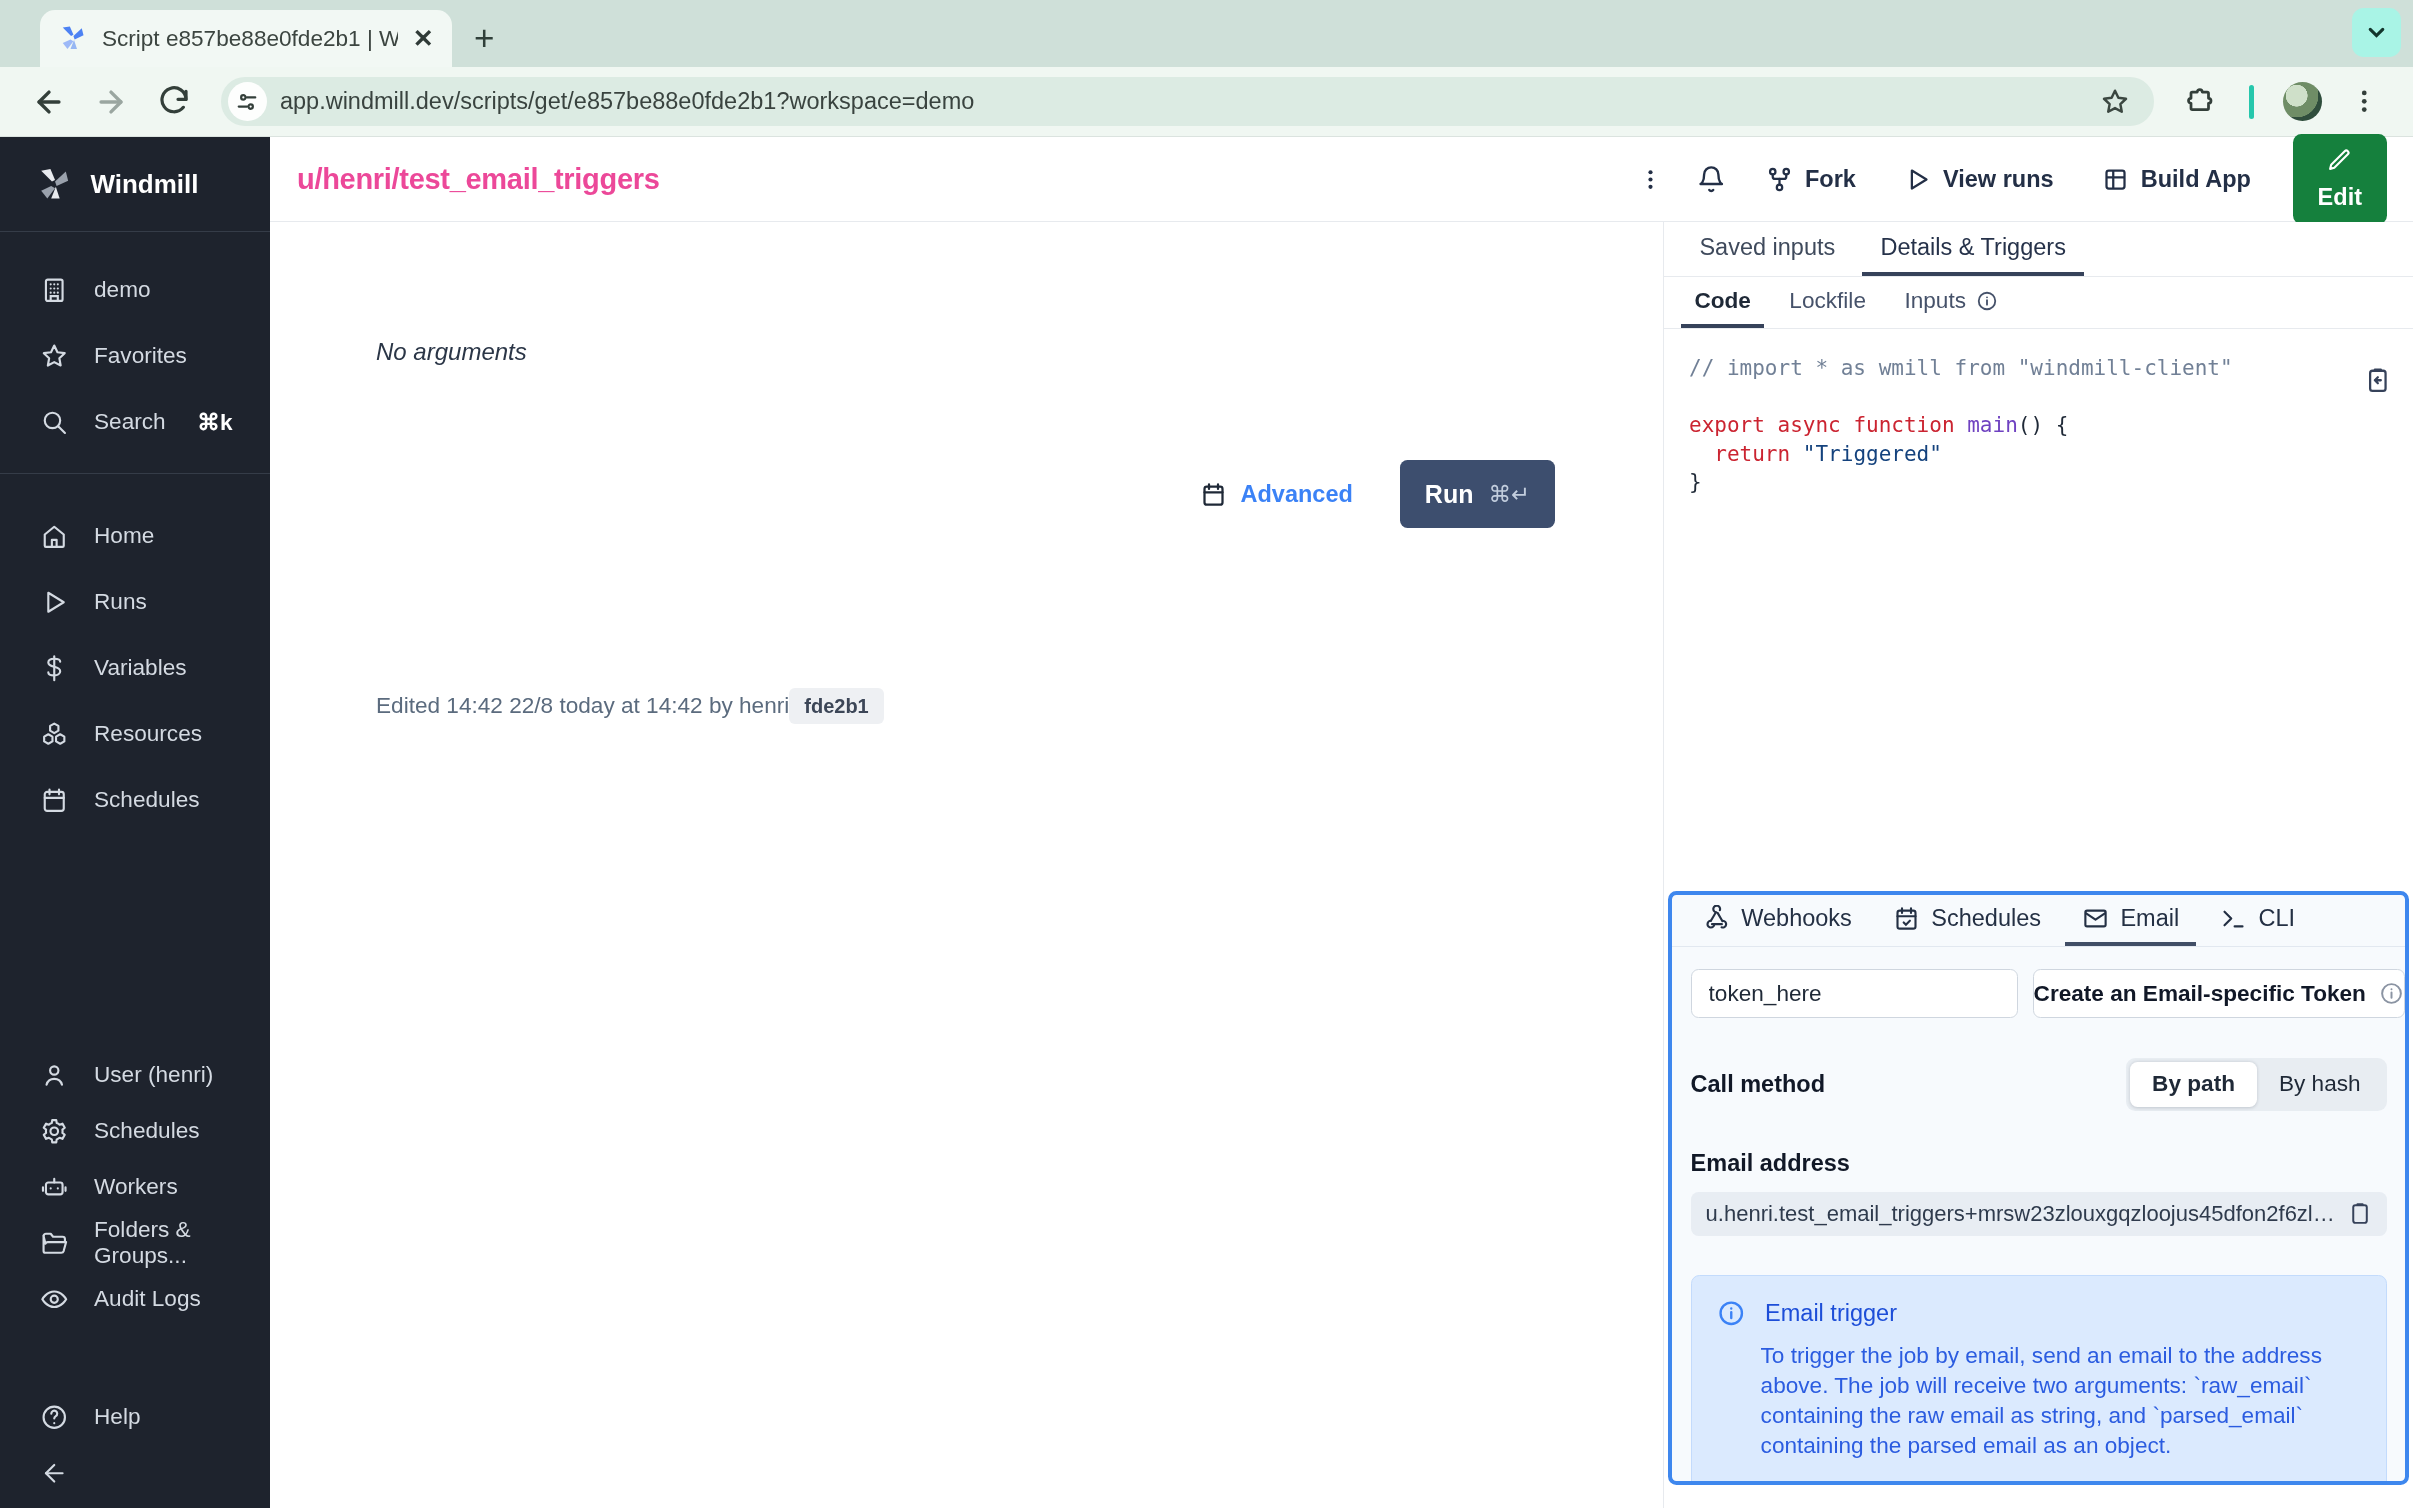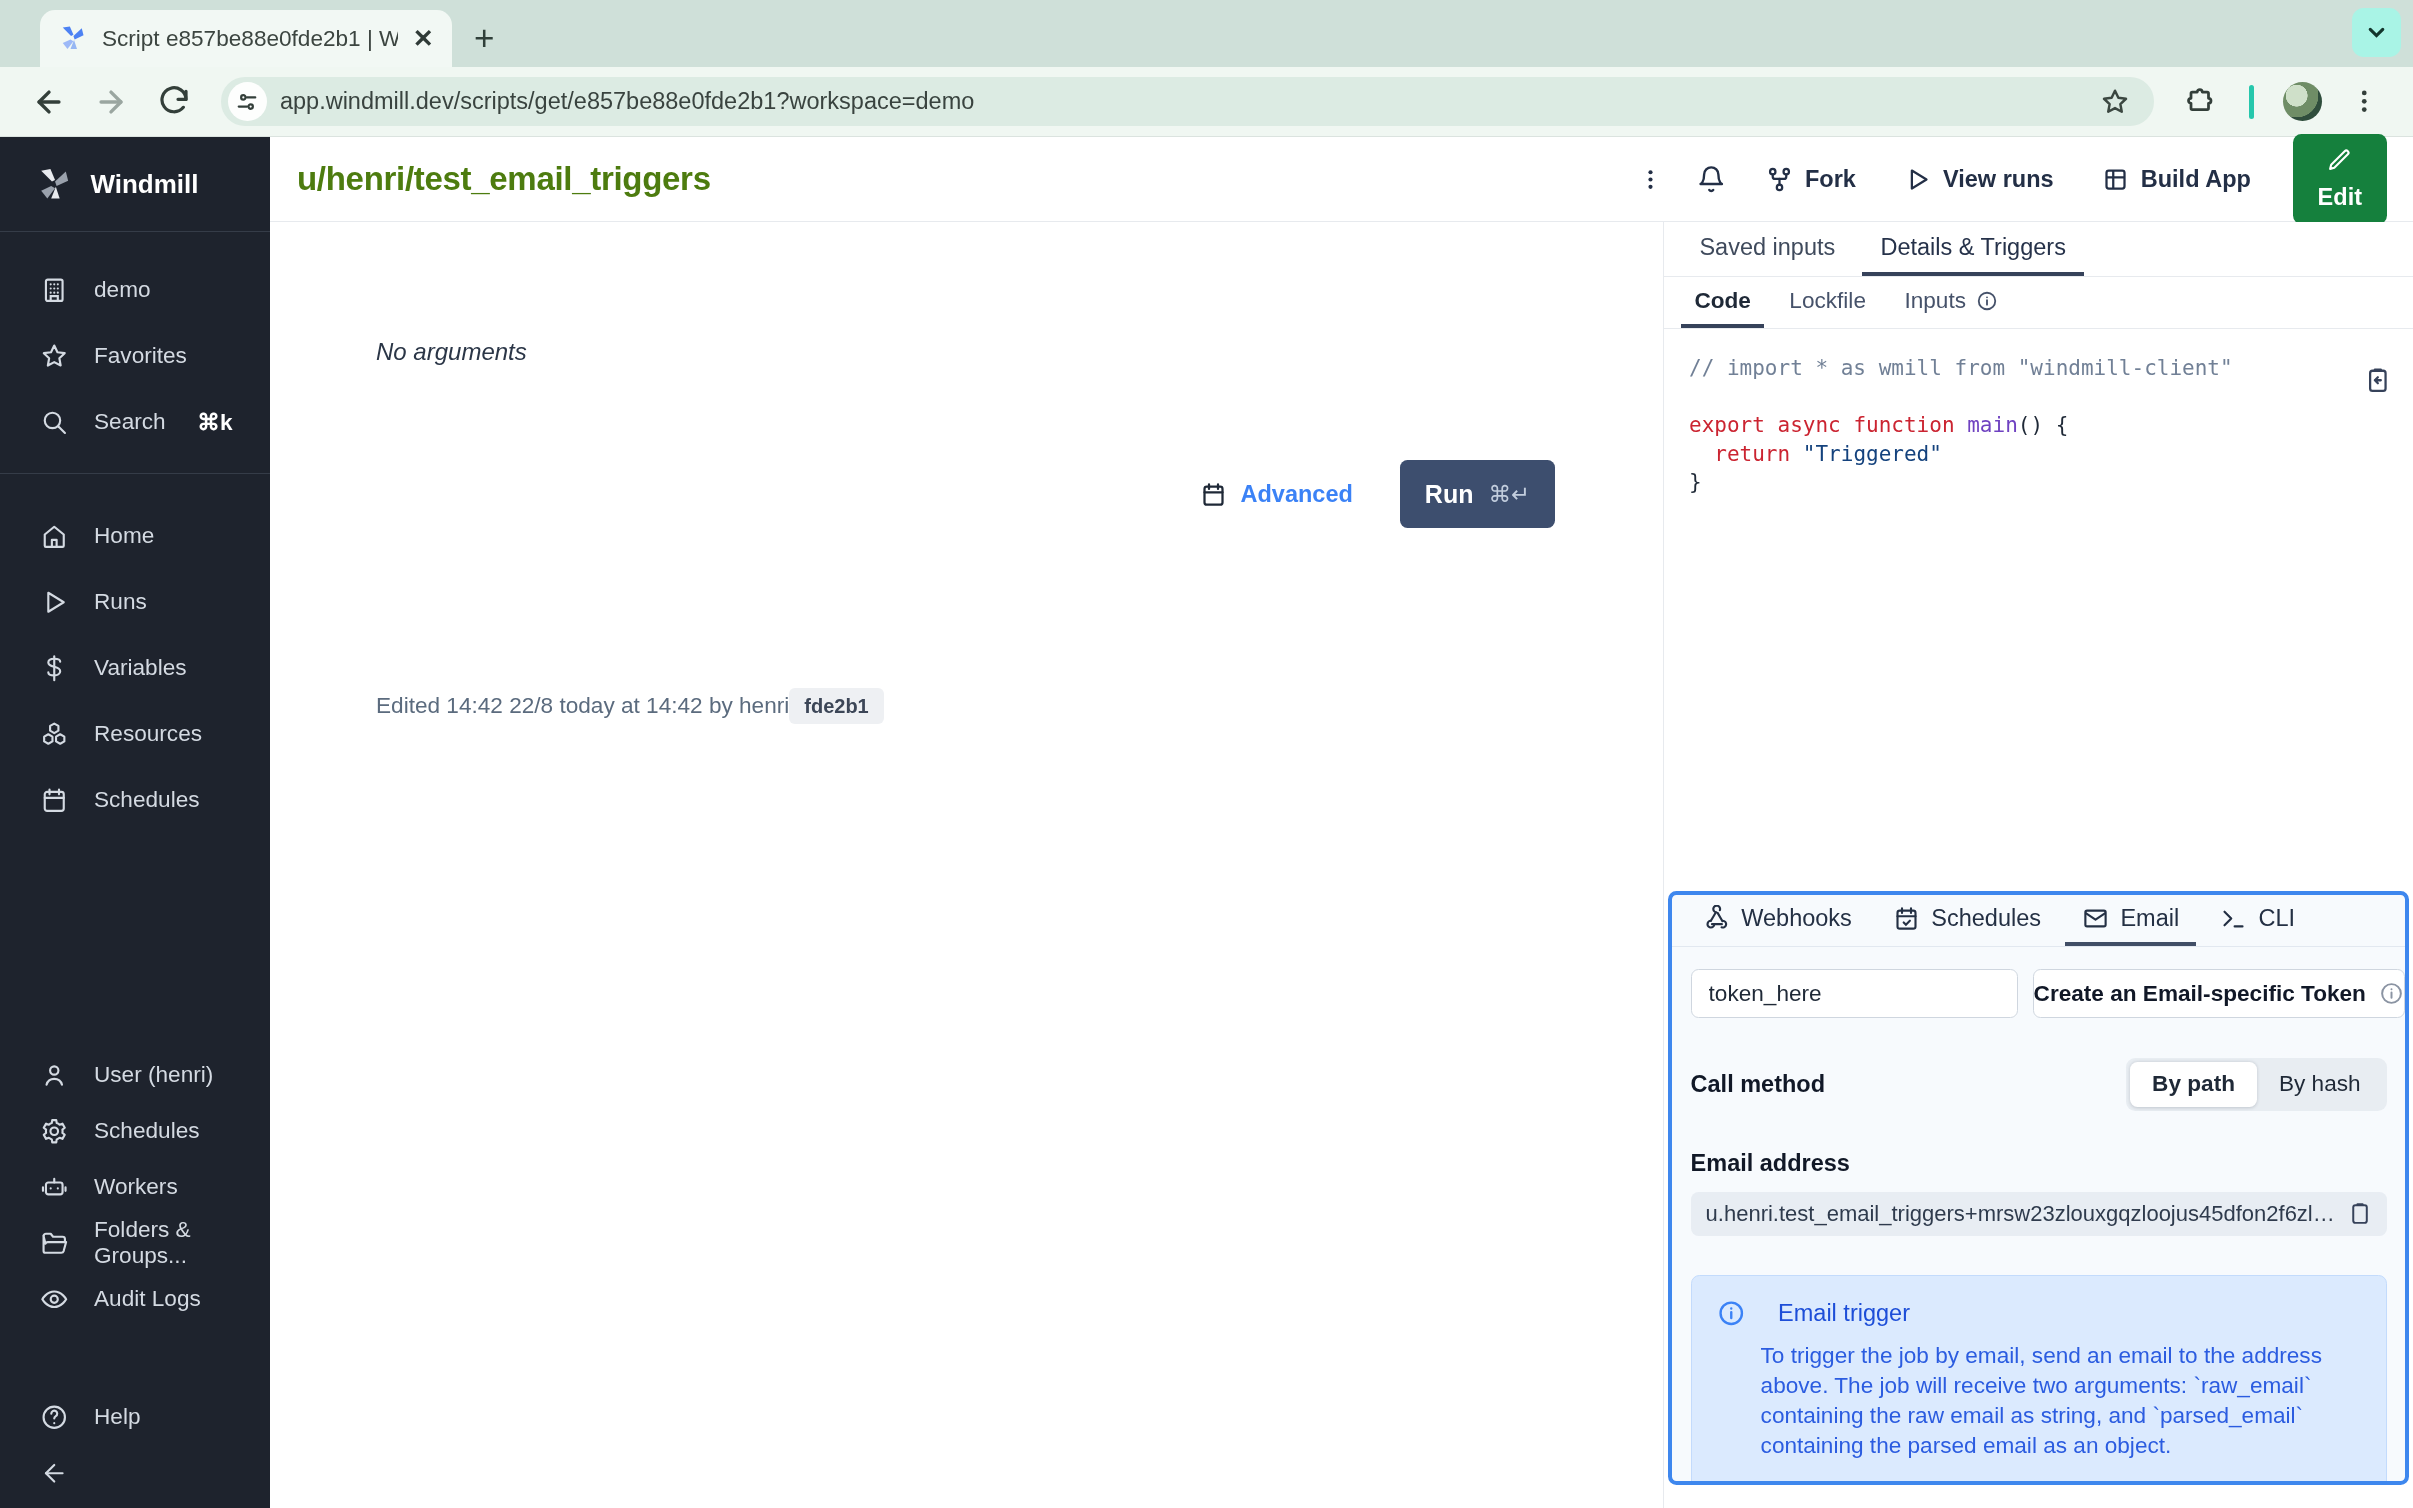--- a/index.html
+++ b/index.html
@@ -29,21 +29,21 @@
   .sgroup-top { padding:25px 0 18.4px; border-bottom:0.8px solid #353c48; }
   .sgroup-nav { padding-top:28.5px; }
   .sgroup-bottom { margin-top:auto; }
   .sgroup-bottom .sitem { height:56px; }
   .help-item { margin-top:62px; }
   .arrow-item { height:62px; margin-bottom:6.7px; }
   .sicon { width:30px; display:flex; justify-content:center; flex:0 0 auto; }
 
   
   .app-header { position:absolute; left:270px; top:137px; width:2144px; height:85px; background:#fff; border-bottom:1.7px solid #e7eaee; display:flex; align-items:center; padding:0 27px; }
-  .page-title { font-size:33px; font-weight:700; color:#4d7c0f; letter-spacing:-0.3px; }
+  .page-title { font-size:29px; font-weight:700; color:#ec4899; letter-spacing:-0.3px; }
   .hdr-right { margin-left:auto; display:flex; align-items:center; gap:11.7px; }
   .ghost-btn { display:flex; align-items:center; gap:11.7px; font-size:23.5px; font-weight:700; color:#232f46; padding:11.7px 18.4px; border-radius:6.7px; cursor:pointer; white-space:nowrap; }
   .icon-btn { width:49px; height:49px; display:flex; align-items:center; justify-content:center; border-radius:6.7px; cursor:pointer; }
   .edit-btn { background:#15803d; color:#fff; display:flex; align-items:center; gap:11.7px; font-size:23.5px; font-weight:700; padding:13.4px 25px; border-radius:8.4px; margin-left:11.7px; cursor:pointer;flex-direction:column; }
 
   
   .main { position:absolute; left:270px; top:222px; width:1394px; height:1286px; background:#fff; }
   .no-args { position:absolute; left:106px; top:116px; font-size:24px; font-style:italic; color:#2b3647; }
   .run-row { position:absolute; right:109px; top:238px; display:flex; align-items:center; gap:47px; }
   .advanced { display:flex; align-items:center; gap:13.4px; font-size:23.5px; font-weight:700; color:#3b82f6; cursor:pointer; }
@@ -83,21 +83,21 @@
   .tok-btn { flex:1; height:49px; background:#fff; border:1.7px solid #cfd6df; border-radius:7.5px; display:flex; align-items:center; justify-content:center; gap:13.4px; font-size:22.6px; font-weight:700; color:#111827; cursor:pointer; white-space:nowrap; }
   .call-row { margin-top:40px; display:flex; align-items:center; justify-content:space-between; }
   .blabel { font-size:23.5px; font-weight:700; color:#111827; }
   .toggle { background:#e8edf2; border-radius:9.2px; padding:4.2px; display:flex; }
   .tog { padding:9.2px 22px; border-radius:7.5px; font-size:22.6px; color:#1f2937; cursor:pointer; white-space:nowrap; }
   .tog.active { background:#fff; font-weight:700; box-shadow:0 0.8px 3.4px rgba(15,23,42,.18); }
   .email-label { margin-top:39px; }
   .email-field { margin-top:15px; height:44px; background:#e8edf3; border-radius:7.5px; display:flex; align-items:center; padding:0 15px; gap:11.7px; cursor:pointer; }
   .email-text { flex:1; font-size:22px; color:#2f3b4d; white-space:nowrap; overflow:hidden; text-overflow:ellipsis; }
   .info-box { margin-top:39px; background:#dbeafe; border:1.7px solid #c3dbfc; border-radius:8.4px; padding:23.5px 25px 28.5px 25px; }
-  .info-head { display:flex; align-items:center; gap:33px; }
+  .info-head { display:flex; align-items:center; gap:20px; }
   .info-title { font-size:23.5px; font-weight:500; color:#1d4ed8; }
   .info-body { margin:13.4px 0 0 44px; font-size:22.6px; line-height:1.32; color:#2b5ce0; max-width:654px; }
 
   svg { display:block; }
 </style>
 </head>
 <body>
 
 <div class="chrome-tabs">
   <div class="tab-active">

